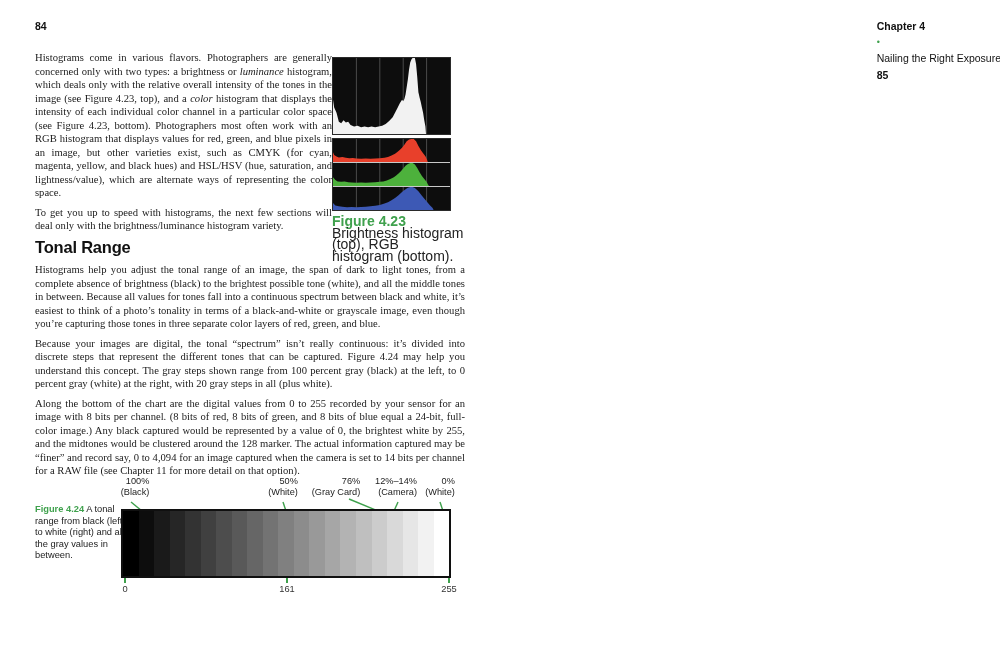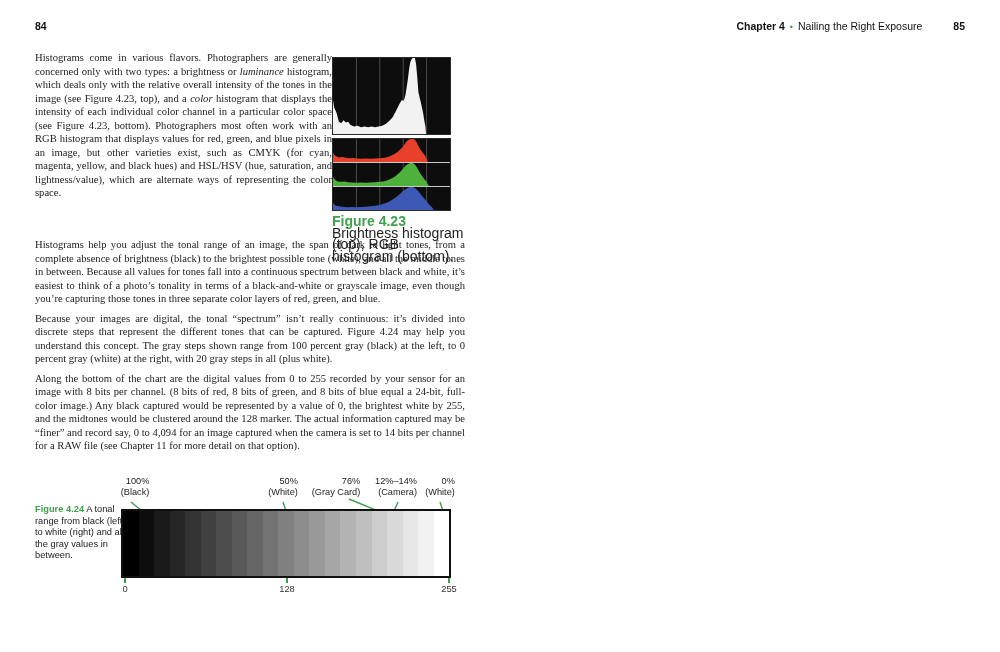--- a/index.html
+++ b/index.html
@@ -15,24 +15,24 @@
   *{box-sizing:border-box;margin:0;padding:0;}
   html,body{width:1000px;height:652px;background:#ffffff;overflow:hidden;}
   body{font-family:"Liberation Serif",serif;color:#1a1a1a;position:relative;}
   .page{position:absolute;top:0;height:652px;}
   .page-left{left:0;width:500px;}
   .page-right{left:500px;width:500px;}
 
   
   .pagenum{position:absolute;top:20px;font-family:"Liberation Sans",sans-serif;font-weight:bold;font-size:10.5px;color:#111;}
   .pagenum-left{left:35px;}
-  .running-head{position:absolute;top:20px;right:35px;display:flex;align-items:baseline;gap:5px;font-family:"Liberation Sans",sans-serif;font-size:10.5px;color:#111;}
+  .running-head{position:absolute;top:20px;right:35px;display:flex;align-items:baseline;gap:5px;font-family:"Liberation Sans",sans-serif;font-size:10.5px;color:#111;flex-direction:column;}
   .running-head .chapter{font-weight:bold;}
   .running-head .bullet{color:var(--accent-green);font-size:9px;}
-  .running-head .pageno{font-weight:bold;margin-left:26px;}
+  .running-head .pageno{font-weight:bold;margin-left:36px;}
 
   
   .bodytext p{font-size:10.6px;line-height:13.5px;text-align:justify;margin:0 0 6px 0;}
   .bodytext p em{font-style:italic;}
   h2.section{font-family:"Liberation Sans",sans-serif;font-weight:bold;font-size:16.5px;letter-spacing:-0.2px;color:#111;margin:0 0 6px 0;}
 
   .intro-block{position:absolute;left:35px;top:51px;width:297px;}
   .tonal-block{position:absolute;left:35px;top:238px;width:430px;}
 
   
@@ -56,20 +56,21 @@
   .axis-num{position:absolute;top:112px;transform:translateX(-50%);font-family:"Liberation Sans",sans-serif;font-size:9.3px;color:#333;}
 </style>
 </head>
 <body>
 
 <div class="page page-left">
   <div class="pagenum pagenum-left">84</div>
 
   <div class="intro-block bodytext">
     <p><span>Histograms come in various flavors. Photographers are generally concerned only with two types: a brightness or </span><em>luminance</em><span> histogram, which deals only with the relative overall intensity of the tones in the image (see Figure 4.23, top), and a </span><em>color</em><span> histogram that displays the intensity of each individual color channel in a particular color space (see Figure 4.23, bottom). Photographers most often work with an RGB histogram that displays values for red, green, and blue pixels in an image, but other varieties exist, such as CMYK (for cyan, magenta, yellow, and black hues) and HSL/HSV (hue, saturation, and lightness/value), which are alternate ways of representing the color space.</span></p>
+    <p>To get you up to speed with histograms, the next few sections will deal only with the brightness/luminance histogram variety.</p>
   </div>
 
   <div class="fig423">
     <div class="histbox">
       <svg width="117" height="76" viewBox="0 0 100 100" preserveAspectRatio="none">
         <line x1="20" y1="0" x2="20" y2="100" stroke="#4a4a4a" vector-effect="non-scaling-stroke"></line>
         <line x1="40" y1="0" x2="40" y2="100" stroke="#4a4a4a" vector-effect="non-scaling-stroke"></line>
         <line x1="60" y1="0" x2="60" y2="100" stroke="#4a4a4a" vector-effect="non-scaling-stroke"></line>
         <line x1="80" y1="0" x2="80" y2="100" stroke="#4a4a4a" vector-effect="non-scaling-stroke"></line>
         <polygon fill="#f2f2f2" points="0,55 1,65 3,72 5,84 7,86 9,82 11,85 13,84 15,88 18,90 21,89 24,91 27,90 30,91 33,90 36,91 39,90 42,89 45,87 48,83 51,78 53,72 55,66 57,60 59,55 60,57 61,54 62,48 63,38 64,28 65,15 66,6 67,2 68,0 70,0 71,8 72,25 73,45 74,52 75,58 76,65 77,72 78,82 79,90 79.5,100 0,100"></polygon>
@@ -97,20 +98,21 @@
         <line x1="40" y1="0" x2="40" y2="100" stroke="#4a4a4a" vector-effect="non-scaling-stroke"></line>
         <line x1="60" y1="0" x2="60" y2="100" stroke="#4a4a4a" vector-effect="non-scaling-stroke"></line>
         <line x1="80" y1="0" x2="80" y2="100" stroke="#4a4a4a" vector-effect="non-scaling-stroke"></line>
         <polygon fill="#3d59b5" points="0,70 2,80 5,84 8,86 12,88 16,87 20,88 24,87 28,86 32,84 36,82 40,78 44,72 47,66 50,58 53,48 56,36 59,22 62,10 64,3 66,0 68,0 70,4 73,18 76,38 79,56 81,68 83,80 85,90 86,100 0,100"></polygon>
       </svg>
     </div>
     <p class="fig-caption"><span class="fig-label">Figure 4.23</span><span> Brightness histogram (top), RGB histogram (bottom).</span></p>
   </div>
 
   <div class="tonal-block bodytext">
+    <h2 class="section">Tonal Range</h2>
     <p>Histograms help you adjust the tonal range of an image, the span of dark to light tones, from a complete absence of brightness (black) to the brightest possible tone (white), and all the middle tones in between. Because all values for tones fall into a continuous spectrum between black and white, it’s easiest to think of a photo’s tonality in terms of a black-and-white or grayscale image, even though you’re capturing those tones in three separate color layers of red, green, and blue.</p>
     <p>Because your images are digital, the tonal “spectrum” isn’t really continuous: it’s divided into discrete steps that represent the different tones that can be captured. Figure 4.24 may help you understand this concept. The gray steps shown range from 100 percent gray (black) at the left, to 0 percent gray (white) at the right, with 20 gray steps in all (plus white).</p>
     <p>Along the bottom of the chart are the digital values from 0 to 255 recorded by your sensor for an image with 8 bits per channel. (8 bits of red, 8 bits of green, and 8 bits of blue equal a 24-bit, full-color image.) Any black captured would be represented by a value of 0, the brightest white by 255, and the midtones would be clustered around the 128 marker. The actual information captured may be “finer” and record say, 0 to 4,094 for an image captured when the camera is set to 14 bits per channel for a RAW file (see Chapter 11 for more detail on that option).</p>
   </div>
 
   <div class="fig424">
     <p class="fig424-caption"><span class="fig-label">Figure 4.24</span><span> A tonal range from black (left) to white (right) and all the gray values in between.</span></p>
 
     <div class="tonal-label" style="left:135px">
       <div>100%</div>
@@ -162,21 +164,21 @@
         <div class="tstep" style="background: rgb(217, 217, 217);"></div>
         <div class="tstep" style="background: rgb(230, 230, 230);"></div>
         <div class="tstep" style="background: rgb(242, 242, 242);"></div>
         <div class="tstep" style="background: rgb(255, 255, 255);"></div>
       </div>
 
     <div class="axis-tick" style="left:124px"></div>
     <div class="axis-tick" style="left:286px"></div>
     <div class="axis-tick" style="left:448px"></div>
     <div class="axis-num" style="left:125px">0</div>
-    <div class="axis-num" style="left:287px">128</div>
+    <div class="axis-num" style="left:287px">161</div>
     <div class="axis-num" style="left:449px">255</div>
   </div>
 </div>
 
 <div class="page page-right">
   <div class="running-head">
     <span class="chapter">Chapter 4</span>
     <span class="bullet">•</span>
     <span class="title">Nailing the Right Exposure</span>
     <span class="pageno">85</span>

